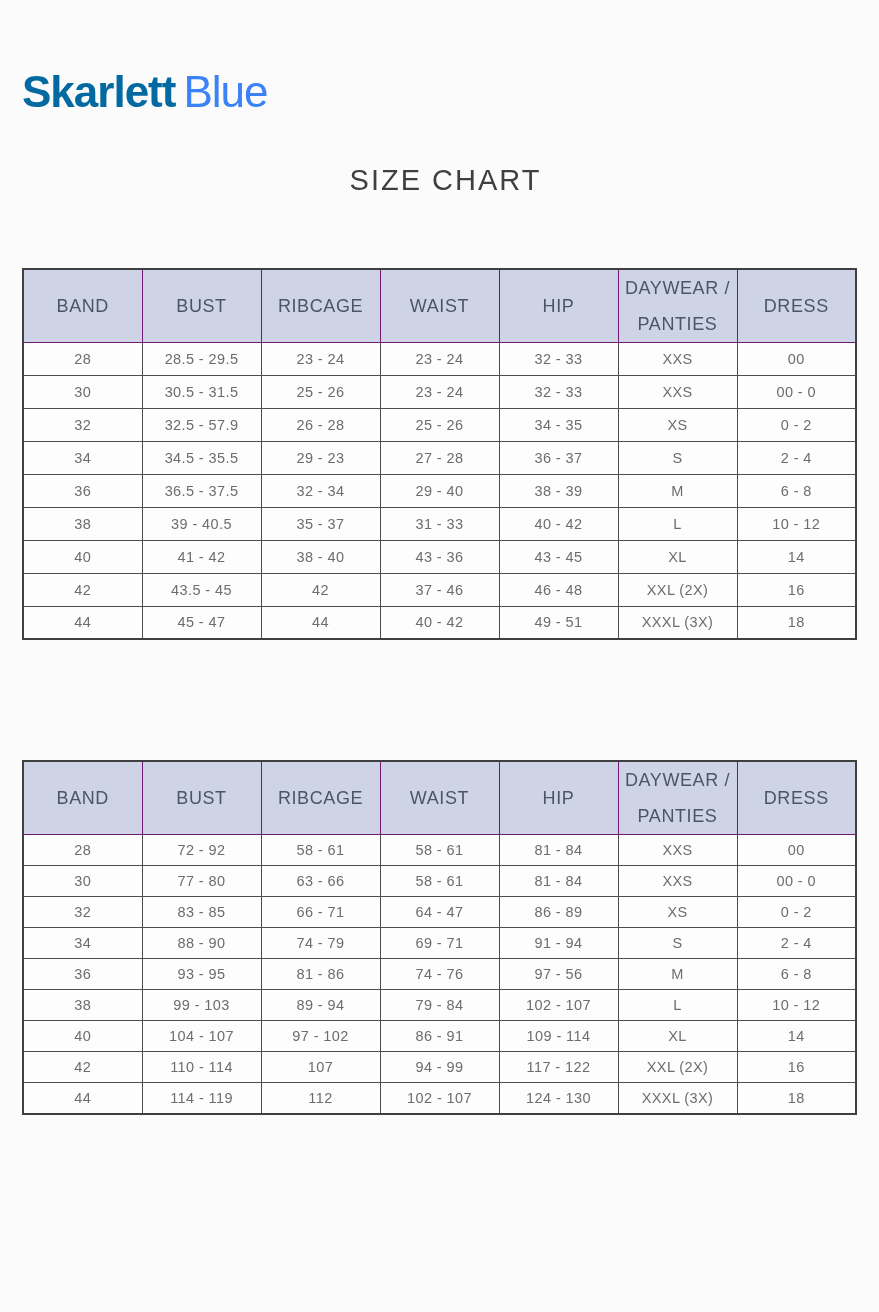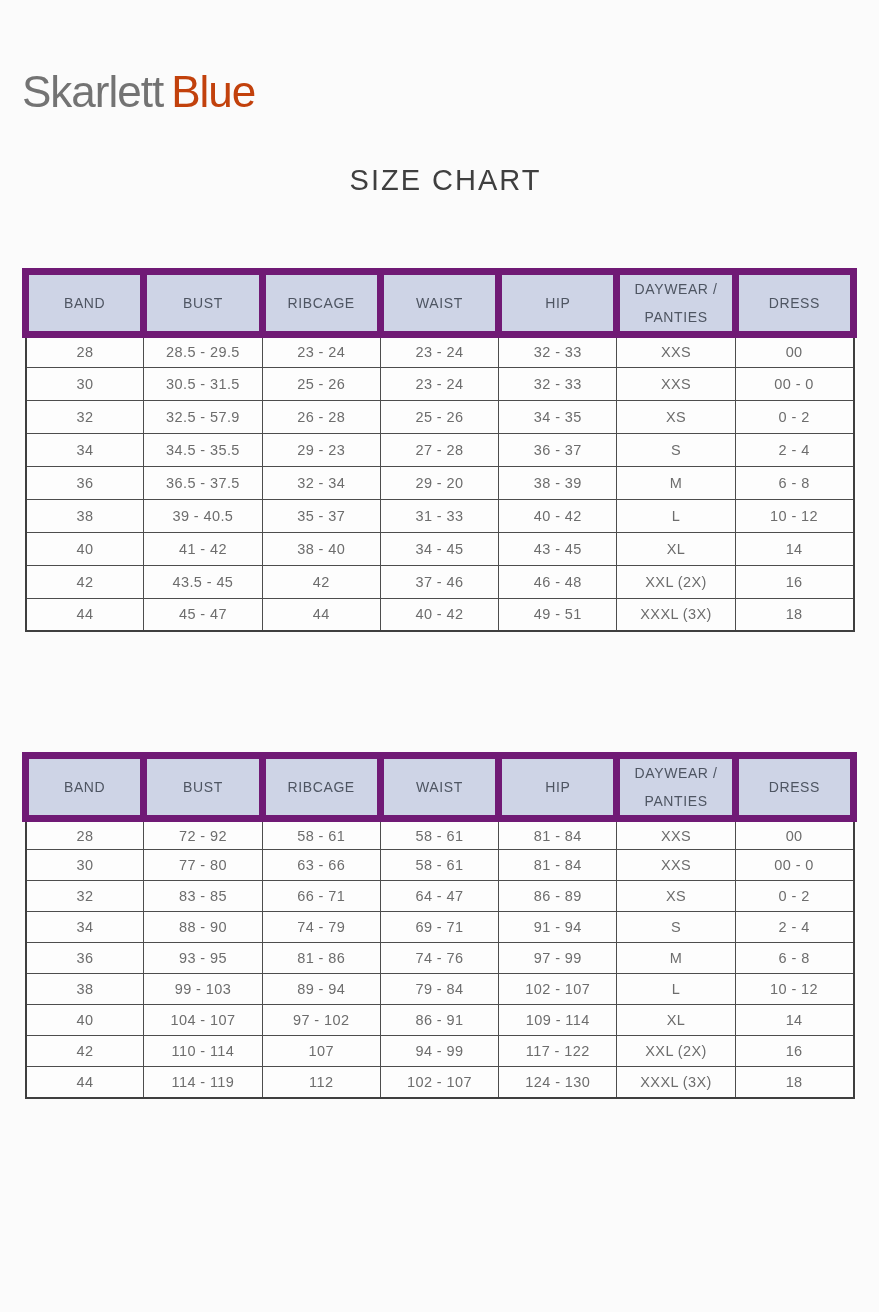--- a/index.html
+++ b/index.html
@@ -12,22 +12,22 @@
   }
   .logo {
     margin: 68px 0 0 22px;
     font-size: 44px;
     font-weight: 300;
     letter-spacing: -1px;
     line-height: 1.1;
     cursor: pointer;
     display: inline-block;
   }
-  .logo-red  { color: #737373; margin-right: 8px; }
-  .logo-dark { color: #c2410c; }
+  .logo-red  { color: #0369a1; margin-right: 8px; font-weight: bold; }
+  .logo-dark { color: #3b82f6; }
   .page-title {
     margin: 48px 0 0 12px;
     text-align: center;
     font-size: 29px;
     font-weight: 400;
     letter-spacing: 2px;
     color: #3f3f3f;
     line-height: 1.15;
   }
   .tables { margin: 0 22px; }
@@ -35,23 +35,23 @@
     border-collapse: collapse;
     table-layout: fixed;
     width: 835px;
     border: 2px solid #3f3f3f;
     background: #fdfdfd;
   }
   table.size-table:first-child { margin-top: 70px; }
   table.size-table + table.size-table { margin-top: 120px; }
   .size-table th {
     background: #ced4e6;
-    border: 7px solid #701a75;
+    border: 1px solid #701a75;
     height: 57px;
-    font-size: 14px;
+    font-size: 18px;
     font-weight: 400;
     color: #4e5562;
     letter-spacing: 0.6px;
     text-align: center;
     vertical-align: middle;
     white-space: pre-line;
     line-height: 2.0;
     padding: 0 2px;
   }
   .size-table td {
@@ -126,39 +126,39 @@
           <td>29 - 23</td>
           <td>27 - 28</td>
           <td>36 - 37</td>
           <td>S</td>
           <td>2 - 4</td>
         </tr>
         <tr>
           <td>36</td>
           <td>36.5 - 37.5</td>
           <td>32 - 34</td>
-          <td>29 - 20</td>
+          <td>29 - 40</td>
           <td>38 - 39</td>
           <td>M</td>
           <td>6 - 8</td>
         </tr>
         <tr>
           <td>38</td>
           <td>39 - 40.5</td>
           <td>35 - 37</td>
           <td>31 - 33</td>
           <td>40 - 42</td>
           <td>L</td>
           <td>10 - 12</td>
         </tr>
         <tr>
           <td>40</td>
           <td>41 - 42</td>
           <td>38 - 40</td>
-          <td>34 - 45</td>
+          <td>43 - 36</td>
           <td>43 - 45</td>
           <td>XL</td>
           <td>14</td>
         </tr>
         <tr>
           <td>42</td>
           <td>43.5 - 45</td>
           <td>42</td>
           <td>37 - 46</td>
           <td>46 - 48</td>
@@ -225,21 +225,21 @@
           <td>69 - 71</td>
           <td>91 - 94</td>
           <td>S</td>
           <td>2 - 4</td>
         </tr>
         <tr>
           <td>36</td>
           <td>93 - 95</td>
           <td>81 - 86</td>
           <td>74 - 76</td>
-          <td>97 - 99</td>
+          <td>97 - 56</td>
           <td>M</td>
           <td>6 - 8</td>
         </tr>
         <tr>
           <td>38</td>
           <td>99 - 103</td>
           <td>89 - 94</td>
           <td>79 - 84</td>
           <td>102 - 107</td>
           <td>L</td>

